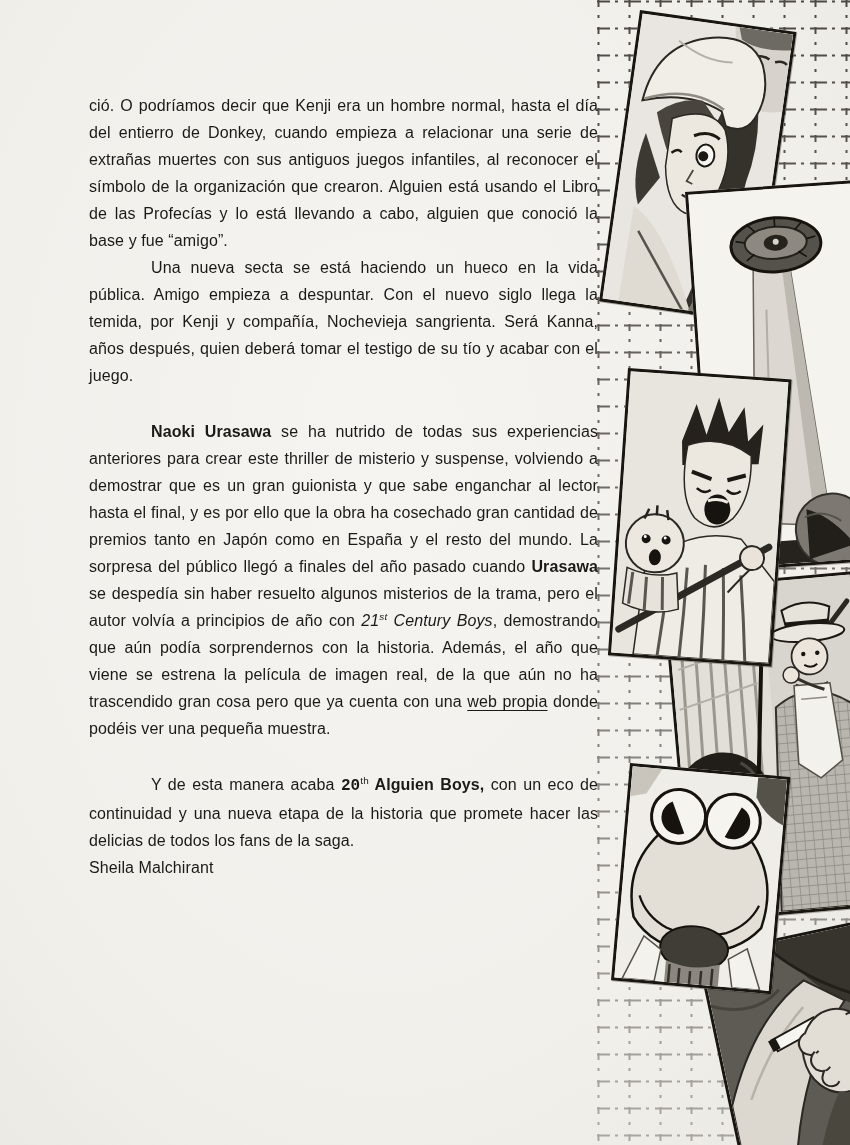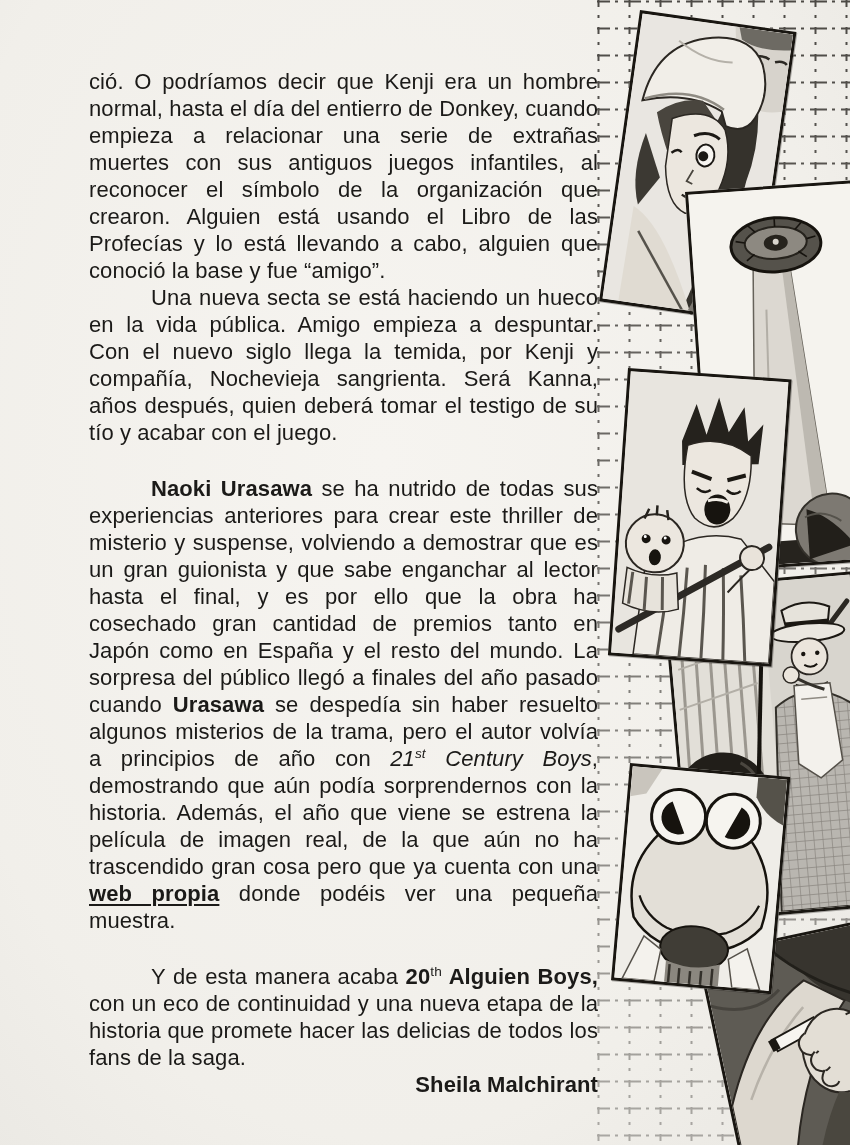--- a/index.html
+++ b/index.html
@@ -4,30 +4,30 @@
 <style>
   html,body{margin:0;padding:0;background:#888;}
   .page{
     position:relative;width:850px;height:1145px;overflow:hidden;
     background:#f3f1ed;
     background-image:radial-gradient(ellipse at 45% 40%, #f6f4f0 0%, #f1efea 70%, #e9e7e2 100%);
     font-family:"Liberation Sans", sans-serif;
   }
   
   .article{
-    position:absolute;left:89px;top:68px;width:509px;
-    color:#1b1a18;font-size:22px;line-height:27px;text-align:justify;
+    position:absolute;left:89px;top:92px;width:509px;
+    color:#1b1a18;font-size:16px;line-height:27px;text-align:justify;
     letter-spacing:.1px;
   }
   .article p{margin:0;}
   .article p.indent{text-indent:62px;}
   .article p.space{margin-top:29px;}
   .article sup{font-size:.62em;line-height:0;vertical-align:super;margin-top:24px;}
-  .article .u{text-decoration:underline;text-underline-offset:3px;font-weight:bold;}
-  .signature{margin-top:10px;text-align:right;font-weight:bold;}
+  .article .u{text-decoration:underline;text-underline-offset:3px;}
+  .signature{margin-top:10px;font-weight:normal;}
   
   .art-strip{position:absolute;left:597px;top:0;width:253px;height:1145px;overflow:hidden;}
   .grid-bg{position:absolute;left:0;top:0;}
   .panel{
     position:absolute;border:3px solid #191611;background:#f6f4ef;
     transform-origin:top left;box-shadow:1px 1px 0 rgba(40,38,34,.35);
   }
   .panel svg{display:block;width:100%;height:100%;}
   #panel-1{left:43px;top:10px;width:152px;height:288px;transform:rotate(8deg);z-index:1;}
   #panel-2{left:88px;top:192px;width:162px;height:375px;transform:rotate(-4deg);z-index:2;}
@@ -39,21 +39,21 @@
 </head>
 <body>
 
 <div class="page">
 
   <div class="article">
     <div>
         <p class=""><span>ció. O podríamos decir que Kenji era un hombre normal, hasta el día del entierro de Donkey, cuando empieza a relacionar una serie de extrañas muertes con sus antiguos juegos infantiles, al reconocer el símbolo de la organización que crearon. Alguien está usando el Libro de las Profecías y lo está llevando a cabo, alguien que conoció la base y fue “amigo”.</span></p>
         <p class="indent "><span>Una nueva secta se está haciendo un hueco en la vida pública. Amigo empieza a despuntar. Con el nuevo siglo llega la temida, por Kenji y compañía, Nochevieja sangrienta. Será Kanna, años después, quien deberá tomar el testigo de su tío y acabar con el juego.</span></p>
         <p class="indent space"><span style="font-weight: bold;">Naoki Urasawa</span><span> se ha nutrido de todas sus experiencias anteriores para crear este thriller de misterio y suspense, volviendo a demostrar que es un gran guionista y que sabe enganchar al lector hasta el final, y es por ello que la obra ha cosechado gran cantidad de premios tanto en Japón como en España y el resto del mundo. La sorpresa del público llegó a finales del año pasado cuando </span><span style="font-weight: bold;">Urasawa</span><span> se despedía sin haber resuelto algunos misterios de la trama, pero el autor volvía a principios de año con </span><span style="font-style: italic;">21</span><sup style="font-style: italic;">st</sup><span style="font-style: italic;"> Century Boys</span><span>, demostrando que aún podía sorprendernos con la historia. Además, el año que viene se estrena la película de imagen real, de la que aún no ha trascendido gran cosa pero que ya cuenta con una </span><span class="u">web propia</span><span> donde podéis ver una pequeña muestra.</span></p>
-        <p class="indent space"><span>Y de esta manera acaba </span><span style="font-weight: bold;">20</span><sup style="font-weight: normal;">th</sup><span style="font-weight: bold;"> Alguien Boys,</span><span> con un eco de continuidad y una nueva etapa de la historia que promete hacer las delicias de todos los fans de la saga.</span></p>
+        <p class="indent space"><span>Y de esta manera acaba </span><span style="font-weight: bold; font-family: Liberation Mono, monospace;">20</span><sup style="font-weight: normal;">th</sup><span style="font-weight: bold;"> Alguien Boys,</span><span> con un eco de continuidad y una nueva etapa de la historia que promete hacer las delicias de todos los fans de la saga.</span></p>
       </div>
     <p class="signature">Sheila Malchirant</p>
   </div>
 
   <div class="art-strip">
 
     <svg class="grid-bg" width="253" height="1145">
       <defs>
         <pattern id="grid" width="31" height="27" patternUnits="userSpaceOnUse">
           <path d="M0 1.5 H31" stroke="#26231f" stroke-width="2" stroke-dasharray="13 5 3 6" fill="none"></path>

